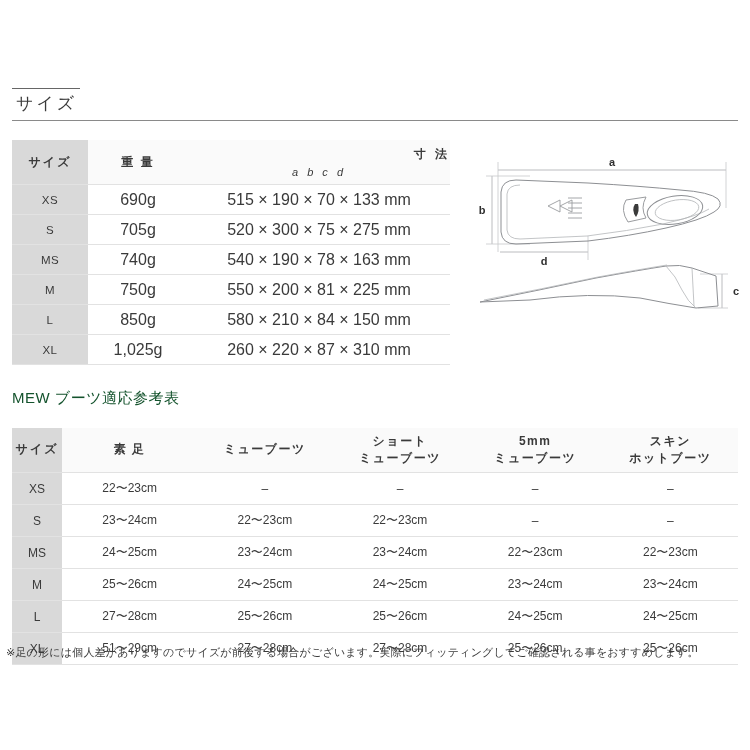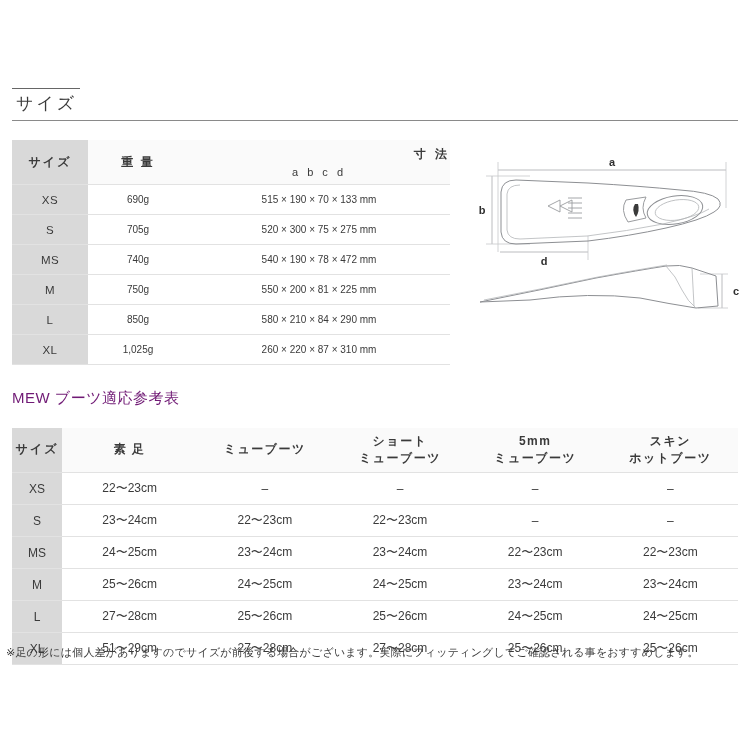--- a/index.html
+++ b/index.html
@@ -65,56 +65,57 @@
     font-weight: bold;
     letter-spacing: 2px;
     color: #3a3a3a;
   }
   .spec-table thead th.col-size,
   .spec-table tbody td.col-size {
     background: #d9d9d9;
   }
   .spec-table tbody td {
     height: 29px;
-    font-size: 10px;
+    font-size: 16px;
   }
   .spec-table tbody td.col-size {
     font-size: 11.5px;
     letter-spacing: 0.5px;
   }
   .col-size { width: 76px; }
   .col-weight { width: 100px; }
   .col-dim { width: 262px; }
   .dim-head-main { display: block; letter-spacing: 3px; text-align: right; }
   .dim-head-sub {
     display: block;
     font-size: 11px;
     font-weight: normal;
     letter-spacing: 3px;
     padding-top: 3px;
+    font-style: italic;
   }
   .spec-table tbody tr:last-child td { border-bottom: 1px solid #e2e2e2; }
 
   
   .fin-diagram {
     position: absolute;
     left: 470px;
     top: 140px;
     width: 276px;
     height: 190px;
   }
 
   
   .boot-heading {
     position: absolute;
     left: 12px;
     top: 389px;
     font-size: 15px;
     letter-spacing: 0.5px;
-    color: #701a75;
+    color: #14532d;
   }
 
   
   .boot-table {
     position: absolute;
     left: 12px;
     top: 428px;
     width: 726px;
     border-collapse: collapse;
     font-size: 12px;
@@ -189,31 +190,31 @@
       <td class="col-dim">515 × 190 × 70 × 133 mm</td>
     </tr>
     <tr>
       <td class="col-size">S</td>
       <td class="col-weight">705g</td>
       <td class="col-dim">520 × 300 × 75 × 275 mm</td>
     </tr>
     <tr>
       <td class="col-size">MS</td>
       <td class="col-weight">740g</td>
-      <td class="col-dim">540 × 190 × 78 × 472 mm</td>
+      <td class="col-dim">540 × 190 × 78 × 163 mm</td>
     </tr>
     <tr>
       <td class="col-size">M</td>
       <td class="col-weight">750g</td>
       <td class="col-dim">550 × 200 × 81 × 225 mm</td>
     </tr>
     <tr>
       <td class="col-size">L</td>
       <td class="col-weight">850g</td>
-      <td class="col-dim">580 × 210 × 84 × 290 mm</td>
+      <td class="col-dim">580 × 210 × 84 × 150 mm</td>
     </tr>
     <tr>
       <td class="col-size">XL</td>
       <td class="col-weight">1,025g</td>
       <td class="col-dim">260 × 220 × 87 × 310 mm</td>
     </tr>
   </tbody>
 </table>
 
 <div class="fin-diagram">

